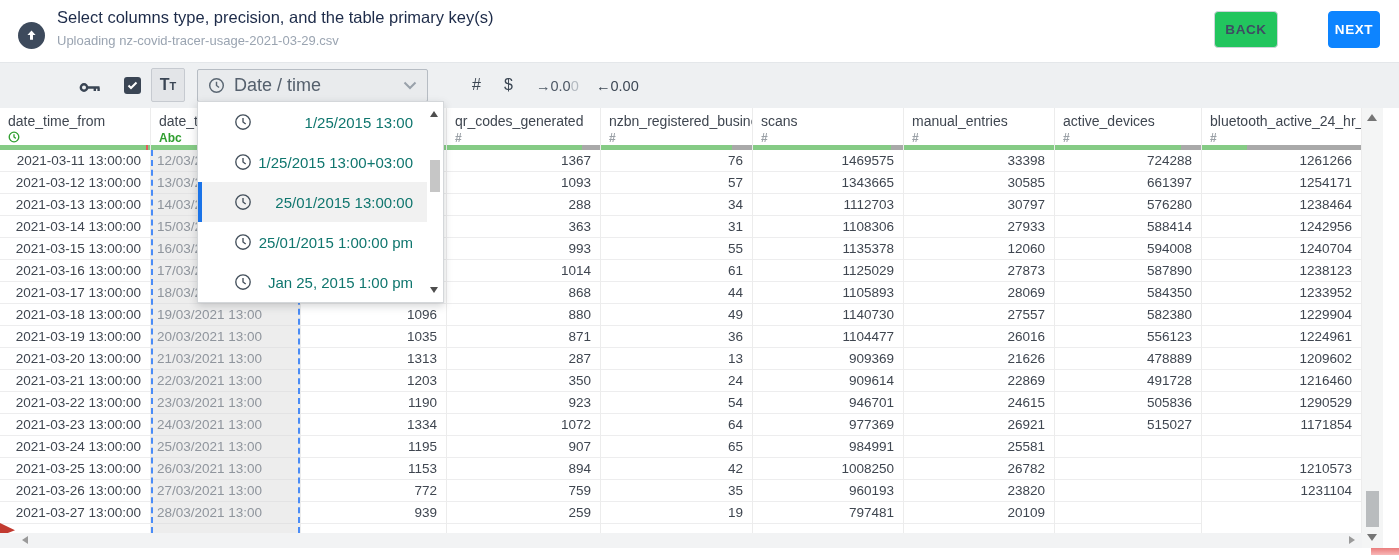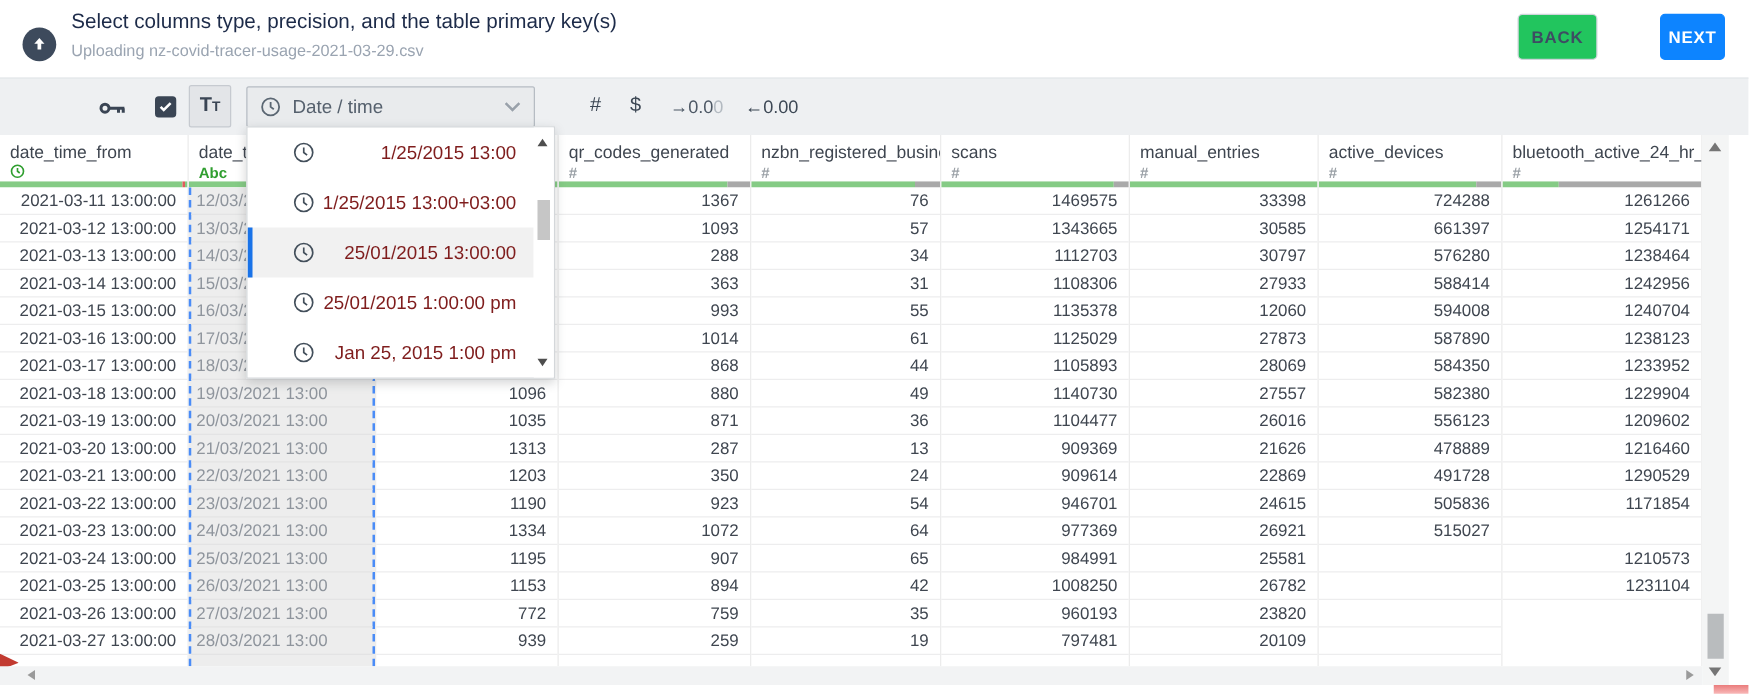--- a/index.html
+++ b/index.html
@@ -22,21 +22,21 @@
   .toolbar { position:absolute; left:0; top:62px; width:100%; height:46px; background:#eef0f2;
              border-top:1px solid #e4e7ea; box-sizing:border-box; }
   .tb-key { position:absolute; left:79px; top:17px; }
   .tb-check { position:absolute; left:124px; top:14px; width:17px; height:17px; background:#3a4554;
               border-radius:3px; display:flex; align-items:center; justify-content:center; }
   .tb-text { position:absolute; left:151px; top:5px; width:34px; height:34px; background:#e3e5e8;
              border:1px solid #c6cad0; border-radius:2px; color:#3a4554; font-size:16px; font-weight:bold;
              font-variant:small-caps; display:flex; align-items:center; justify-content:center; box-sizing:border-box; }
   .tb-select { position:absolute; left:197px; top:6px; width:231px; height:33px; background:#e9ebed;
                border:1px solid #b6bcc3; border-radius:2px; box-sizing:border-box; display:flex;
-               align-items:center; padding:0 10px; gap:9px; color:#55606d; font-size:15px; cursor:pointer; }
+               align-items:center; padding:0 10px; gap:9px; color:#55606d; font-size:18px; cursor:pointer; }
   .tb-select .chev { margin-left:auto; display:flex; }
   .tb-ico { position:absolute; font-size:16px; color:#3b4653; }
   .tb-hash { left:472px; top:13px; font-weight:500; }
   .tb-dollar { left:504px; top:13px; }
   .tb-dec { position:absolute; left:536px; top:15px; font-size:14.5px; color:#4d5865; }
   .tb-dec .faded { color:#b3bac1; }
   .tb-inc { position:absolute; left:596px; top:15px; font-size:14.5px; color:#3d4855; }
 
   
   .grid { position:absolute; left:0; top:108px; width:1362px; height:425px; display:flex; }
@@ -72,21 +72,21 @@
              border-top:4.5px solid transparent; border-bottom:4.5px solid transparent; border-left:6px solid #9a9a9a; }
   .corner-red { position:absolute; left:1371px; top:548px; width:28px; height:7px;
                 background:linear-gradient(#ea7c7c,#f8b8b8); }
 
   
   .dropdown { position:absolute; left:197px; top:101px; width:247px; height:202px; background:#fff;
               border:1px solid #d4d7da; box-shadow:0 3px 8px rgba(60,64,67,.22); box-sizing:border-box; z-index:5; }
   .dd-items { position:absolute; left:0; top:0; right:16px; bottom:0; overflow:hidden; }
   .dd-item { height:40px; position:relative; display:flex; align-items:center; cursor:pointer; }
   .dd-item .ico { margin-left:36px; display:flex; }
-  .dd-item .lbl { flex:1; text-align:right; padding-right:14px; font-size:15px; color:#7f1d1d; white-space:nowrap; }
+  .dd-item .lbl { flex:1; text-align:right; padding-right:14px; font-size:15px; color:#0f766e; white-space:nowrap; }
   .dd-item.sel { background:#f1f1f1; }
   .dd-item.sel::before { content:""; position:absolute; left:0; top:0; bottom:0; width:4px; background:#1a73e8; }
   .dd-scroll { position:absolute; right:0; top:0; bottom:0; width:16px; background:#fff; }
   .dd-up { position:absolute; top:9px; left:3px; width:0; height:0;
            border-left:4.5px solid transparent; border-right:4.5px solid transparent; border-bottom:6px solid #4e4e4e; }
   .dd-down { position:absolute; bottom:9px; left:3px; width:0; height:0;
            border-left:4.5px solid transparent; border-right:4.5px solid transparent; border-top:6px solid #4e4e4e; }
   .dd-thumb { position:absolute; top:58px; left:3px; width:10px; height:32px; background:#c6c6c6; }
 </style>
 </head>
@@ -386,20 +386,21 @@
         </div>
         <div class="col-cells">
           <div class="cell">1261266</div>
           <div class="cell">1254171</div>
           <div class="cell">1238464</div>
           <div class="cell">1242956</div>
           <div class="cell">1240704</div>
           <div class="cell">1238123</div>
           <div class="cell">1233952</div>
           <div class="cell">1229904</div>
+          <div class="cell">1224961</div>
           <div class="cell">1209602</div>
           <div class="cell">1216460</div>
           <div class="cell">1290529</div>
           <div class="cell">1171854</div>
           <div class="cell"></div>
           <div class="cell">1210573</div>
           <div class="cell">1231104</div>
         </div>
       </div>
     </div>

